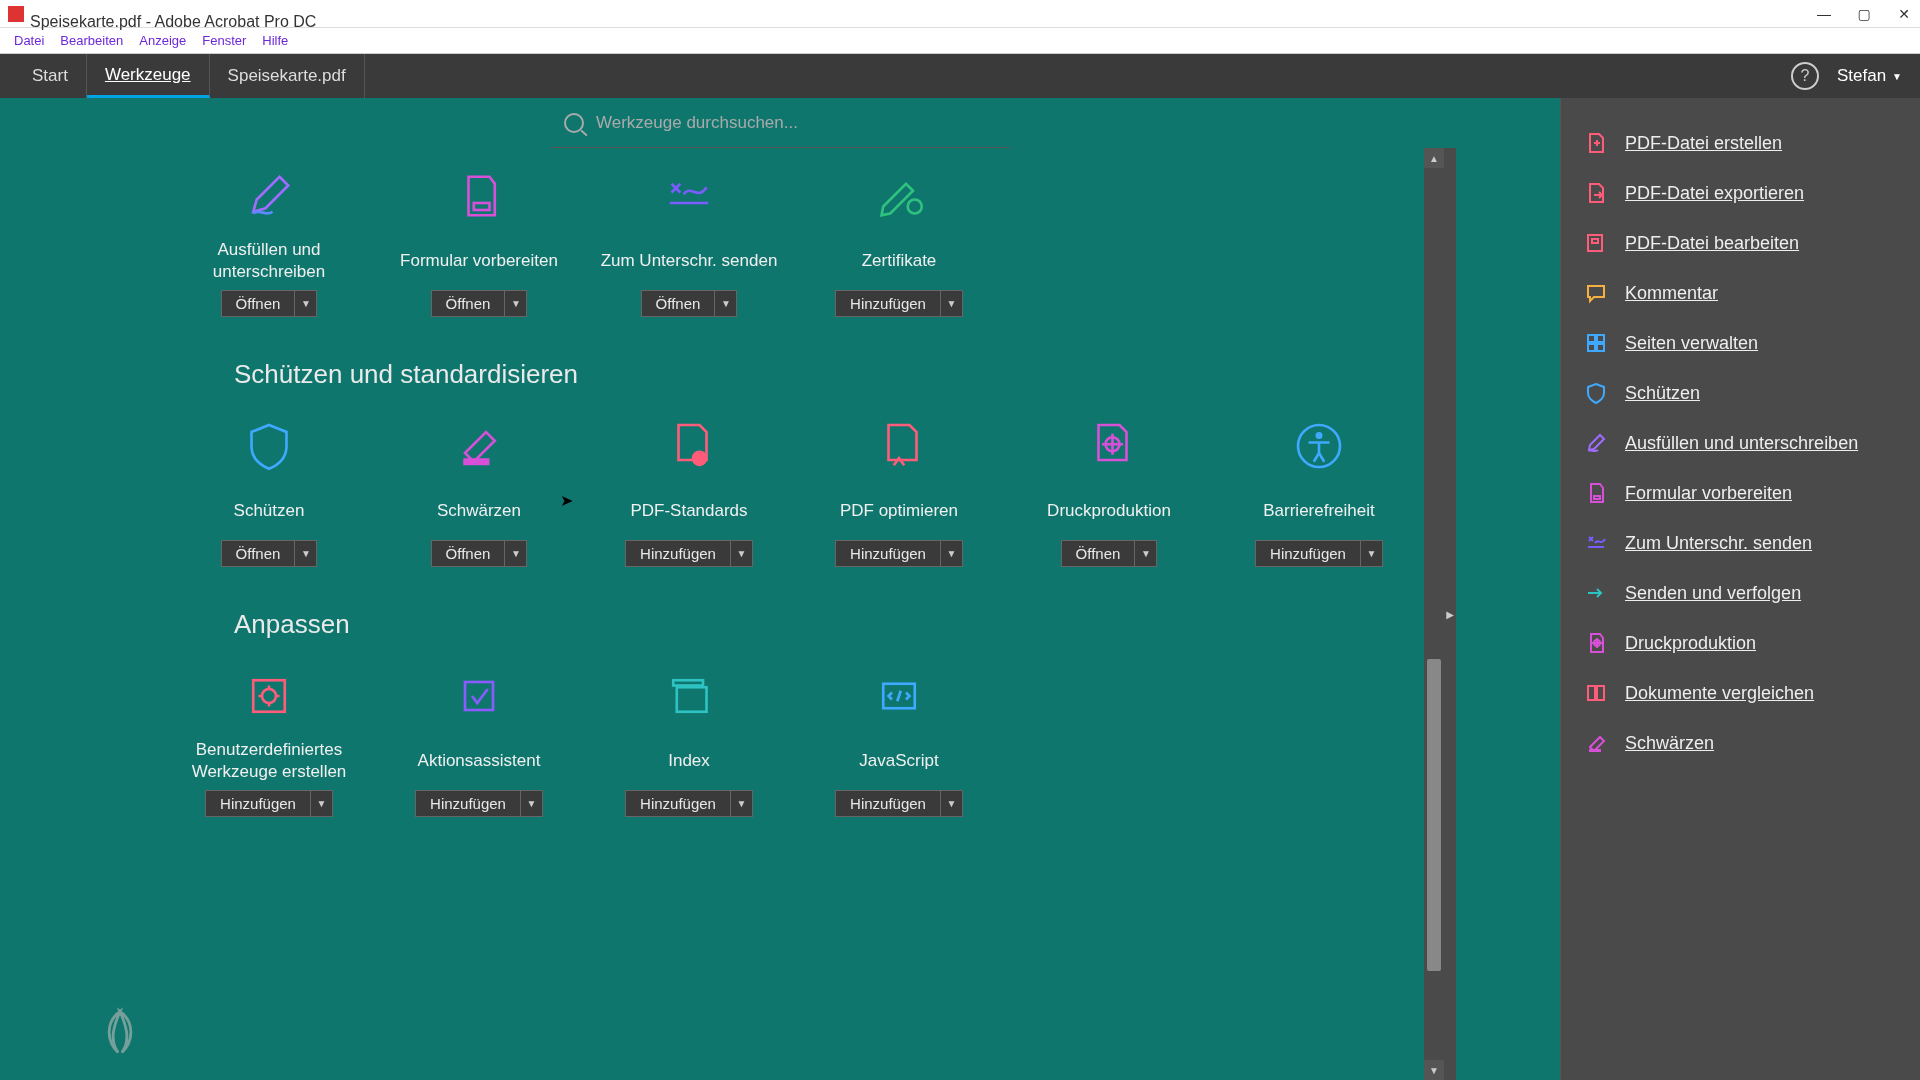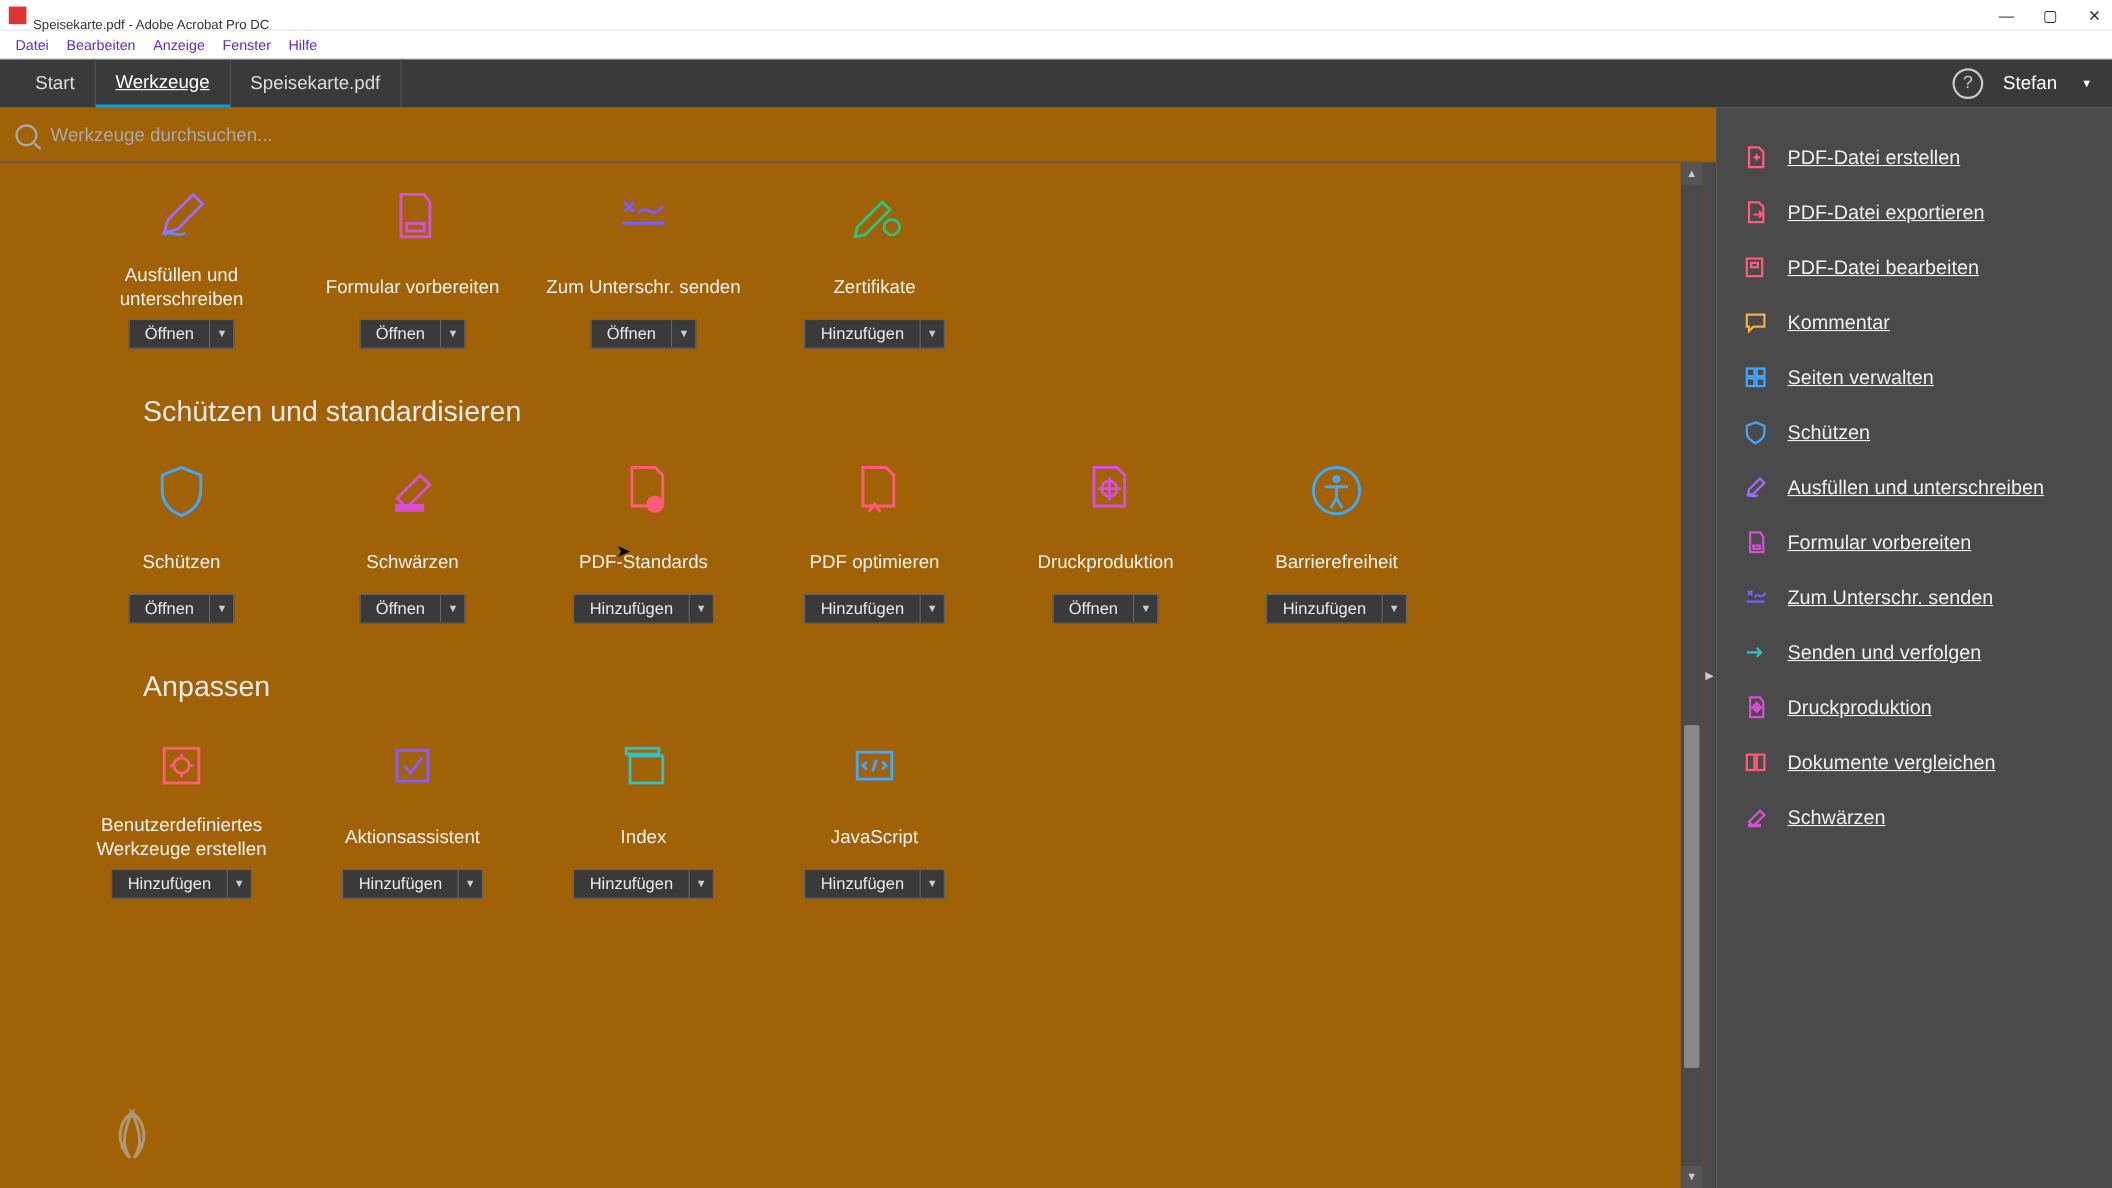--- a/index.html
+++ b/index.html
@@ -1,43 +1,43 @@
 <!DOCTYPE html>
 <html><head>
 <meta charset="utf-8">
 <style>
 * { margin: 0; padding: 0; box-sizing: border-box; font-family: 'Segoe UI', Arial, sans-serif; }
 body { width: 1920px; height: 1080px; background: #fff; overflow: hidden; }
 
 
 .titlebar { height: 28px; background: #fff; display: flex; align-items: center; padding: 0 8px; border-bottom: 1px solid #ddd; }
 .titlebar .app-icon { width: 16px; height: 16px; background: #d33; margin-right: 6px; }
-.titlebar .title { font-size: 12px; color: #333; flex: 1; margin-top: 16px; }
+.titlebar .title { font-size: 16px; color: #333; flex: 1; margin-top: 16px; }
 .titlebar .win-controls { display: flex; gap: 24px; }
 .titlebar .win-btn { width: 16px; height: 16px; cursor: pointer; display: flex; align-items: center; justify-content: center; font-size: 14px; color: #333; }
 
 
 .menubar { height: 26px; background: #fff; display: flex; align-items: center; padding: 0 6px; border-bottom: 1px solid #ccc; }
 .menubar .menu-item { font-size: 13px; color: #6d28d9; padding: 2px 8px; cursor: pointer; }
 
 
 .tabbar { height: 44px; background: #3a3a3a; display: flex; align-items: stretch; padding-left: 14px; }
 .tabbar .tab { display: flex; align-items: center; padding: 0 18px; color: #ddd; font-size: 17px; cursor: pointer; border-right: 1px solid #555; }
 .tabbar .tab.active { color: #fff; }
 .tabbar .tab.underline { border-bottom: 3px solid #00a4e4; text-decoration: underline; }
 .tabbar .spacer { flex: 1; }
 .tabbar .help-icon { display:flex; align-items:center; justify-content:center; width:28px; height:28px; border:2px solid #ccc; border-radius:50%; color:#ccc; font-size:16px; margin-right:18px; align-self:center; cursor:pointer; }
-.tabbar .user { color:#fff; font-size:17px; margin-right:18px; align-self:center; cursor:pointer; display:flex; align-items:center; gap:22px; }
+.tabbar .user { color:#fff; font-size:17px; margin-right:18px; align-self:center; cursor:pointer; display:flex; align-items:center; gap:6px; }
 .tabbar .user .caret { font-size:10px; }
 
 
 .main { display: flex; height: calc(1080px - 28px - 26px - 44px); }
 
 
-.content { flex: 1; background: #a16207; display:flex; flex-direction:column; position:relative; }
+.content { flex: 1; background: #0f766e; display:flex; flex-direction:column; position:relative;align-items:center; }
 .search-row { height: 50px; display:flex; align-items:center; padding: 0 14px; border-bottom:1px solid #555; }
 .search-row .magnify { width:20px; height:20px; border:2px solid #aaa; border-radius:50%; position:relative; margin-right:12px; }
 .search-row .magnify::after { content:""; position:absolute; width:8px; height:2px; background:#aaa; bottom:-3px; right:-6px; transform:rotate(40deg); border-radius:1px; }
 .search-row input { background:transparent; border:none; outline:none; color:#ddd; font-size:17px; width:400px; }
 .search-row input::placeholder { color:#aaa; }
 
 .scroll-area { flex:1; overflow:hidden; display:flex; }
 .tool-panel { flex:1; padding: 10px 0 40px 0; color:#fff; }
 .section-title { font-size:26px; color:#eaeaea; margin: 24px 0 18px 130px; font-weight:300; }
 

